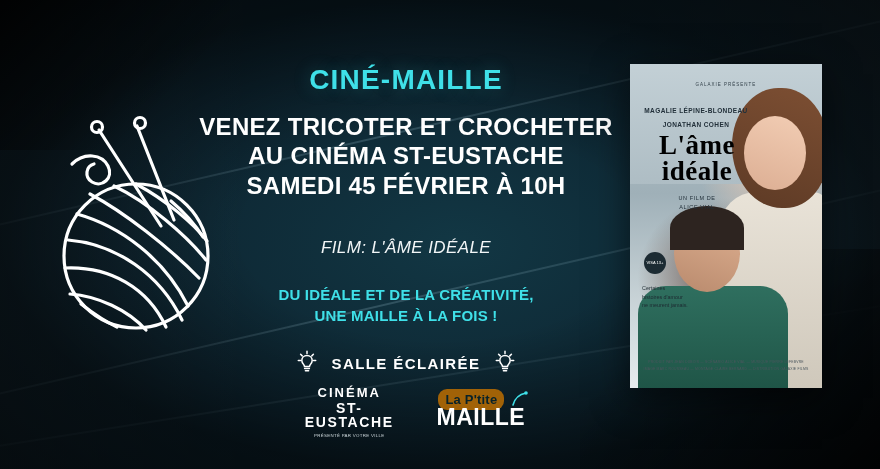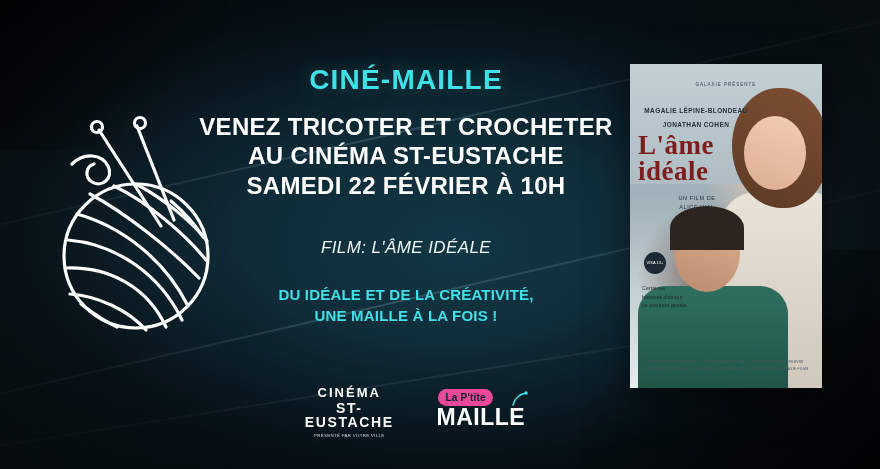--- a/index.html
+++ b/index.html
@@ -167,23 +167,23 @@
   .logo-maille {
     position: relative;
     width: 92px;
     height: 46px;
     color: #ffffff;
   }
   .maille-pill {
     position: absolute;
     left: 2px;
     top: 0px;
-    background: #ec4899;
+    background: #a16207;
     color: #07222a;
-    font-size: 10px;
+    font-size: 13px;
     font-weight: bold;
     padding: 3px 7px;
     border-radius: 9px;
     letter-spacing: 0.2px;
   }
   .maille-word {
     position: absolute;
     left: 0;
     top: 15px;
     font-size: 23px;
@@ -294,21 +294,22 @@
     font-size: 6.5px;
     font-weight: bold;
     letter-spacing: 0.4px;
     line-height: 2.1;
   }
   .poster-title {
     position: absolute;
     top: 68px;
     left: 8px;
     width: 118px;
-    color: #7f1d1d;
+    text-align: center;
+    color: #000000;
     font-family: "Liberation Serif", serif;
     font-weight: bold;
     font-size: 27px;
     line-height: 0.98;
     letter-spacing: 0.5px;
   }
   .poster-director {
     position: absolute;
     top: 130px;
     left: 8px;
@@ -397,30 +398,47 @@
       </g>
     </svg>
   </div>
 
   <div class="text-col">
     <div class="title-main">CINÉ-MAILLE</div>
 
     <div class="subtitle-block">
       <div>VENEZ TRICOTER ET CROCHETER</div>
       <div>AU CINÉMA ST-EUSTACHE</div>
-      <div>SAMEDI 22 FÉVRIER À 10H</div>
+      <div>SAMEDI 45 FÉVRIER À 10H</div>
     </div>
 
     <div class="film-line">FILM: L'ÂME IDÉALE</div>
 
     <div class="tagline">
       <div>DU IDÉALE ET DE LA CRÉATIVITÉ,</div>
       <div>UNE MAILLE À LA FOIS !</div>
     </div>
 
+    <div class="lit-room">
+      <span>
+        <svg width="22" height="24" viewBox="0 0 22 24" fill="none" xmlns="http://www.w3.org/2000/svg">
+          <path d="M11 5.5c-3 0-5.2 2.2-5.2 5 0 2 1.2 3.2 2 4.2.5.7.7 1.2.7 1.9h5c0-.7.2-1.2.7-1.9.8-1 2-2.2 2-4.2 0-2.8-2.2-5-5.2-5z" stroke="#ffffff" stroke-width="1.5"></path>
+          <path d="M8.6 18.6h4.8M9.4 20.8h3.2" stroke="#ffffff" stroke-width="1.5" stroke-linecap="round"></path>
+          <path d="M11 1.2v2.2M2.3 10.5h2.2M17.5 10.5h2.2M4.6 4.3l1.6 1.6M17.4 4.3l-1.6 1.6" stroke="#ffffff" stroke-width="1.5" stroke-linecap="round"></path>
+        </svg>
+      </span>
+      <span>SALLE ÉCLAIRÉE</span>
+      <span>
+        <svg width="22" height="24" viewBox="0 0 22 24" fill="none" xmlns="http://www.w3.org/2000/svg">
+          <path d="M11 5.5c-3 0-5.2 2.2-5.2 5 0 2 1.2 3.2 2 4.2.5.7.7 1.2.7 1.9h5c0-.7.2-1.2.7-1.9.8-1 2-2.2 2-4.2 0-2.8-2.2-5-5.2-5z" stroke="#ffffff" stroke-width="1.5"></path>
+          <path d="M8.6 18.6h4.8M9.4 20.8h3.2" stroke="#ffffff" stroke-width="1.5" stroke-linecap="round"></path>
+          <path d="M11 1.2v2.2M2.3 10.5h2.2M17.5 10.5h2.2M4.6 4.3l1.6 1.6M17.4 4.3l-1.6 1.6" stroke="#ffffff" stroke-width="1.5" stroke-linecap="round"></path>
+        </svg>
+      </span>
+    </div>
   </div>
 
   <div class="logos">
     <div class="logo-cine">
       <div class="l1">CINÉMA</div>
       <div class="l2">ST-EUSTACHE</div>
       <div class="l3">PRÉSENTÉ PAR VOTRE VILLE</div>
     </div>
     <div class="logo-maille">
       <div class="maille-pill">La P'tite</div>

